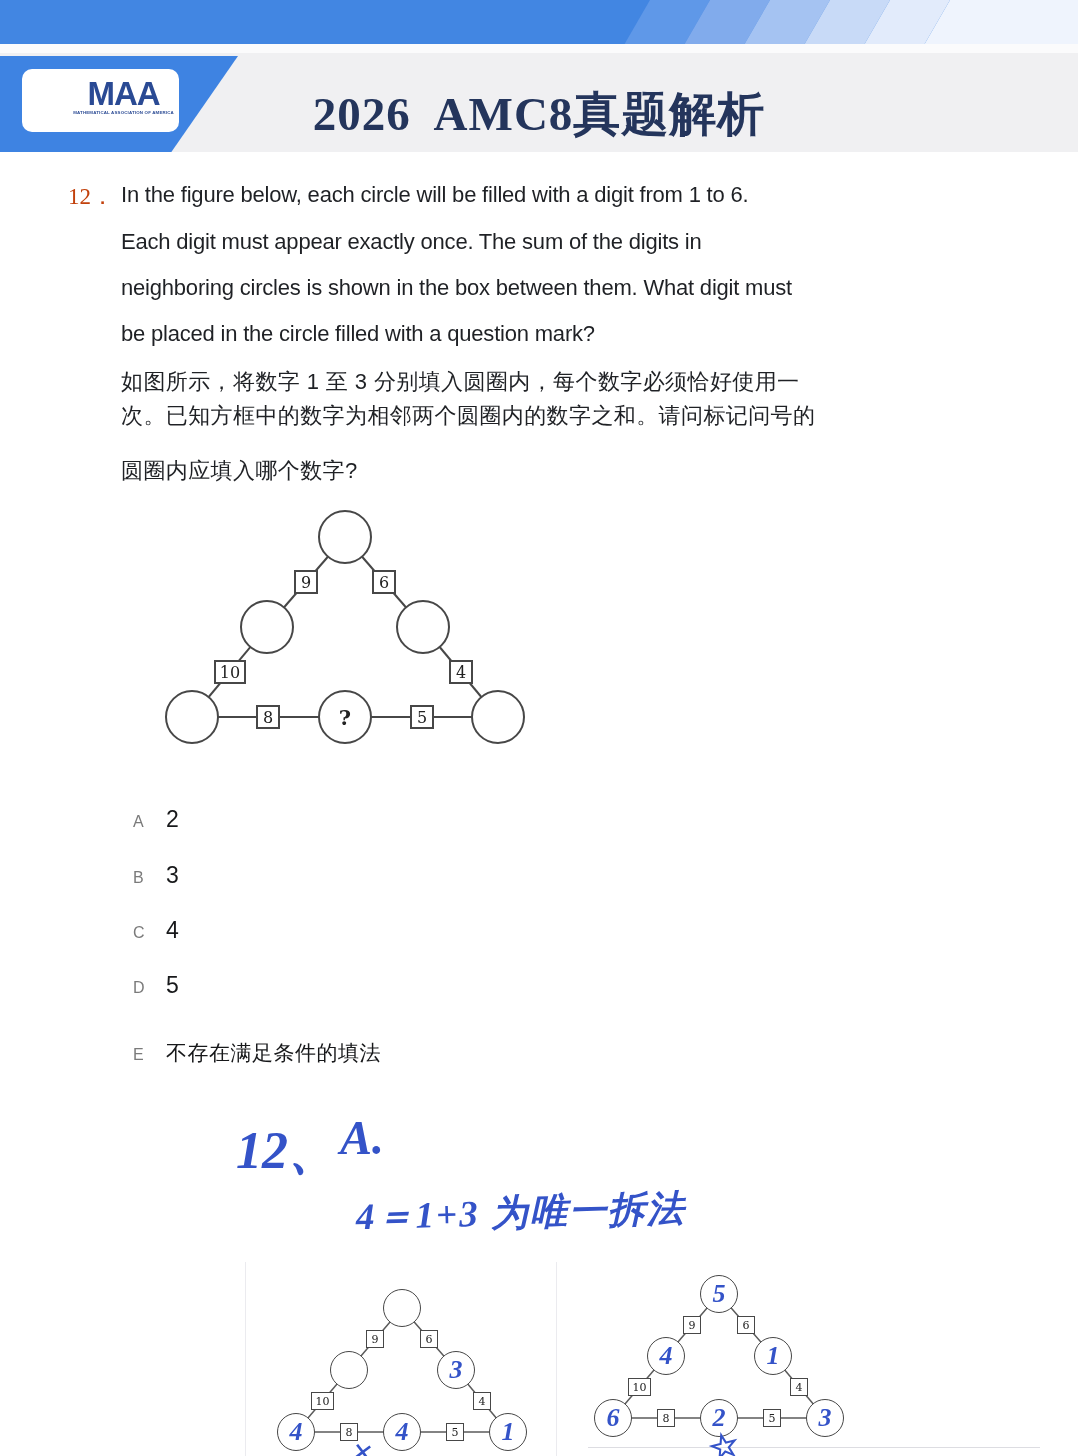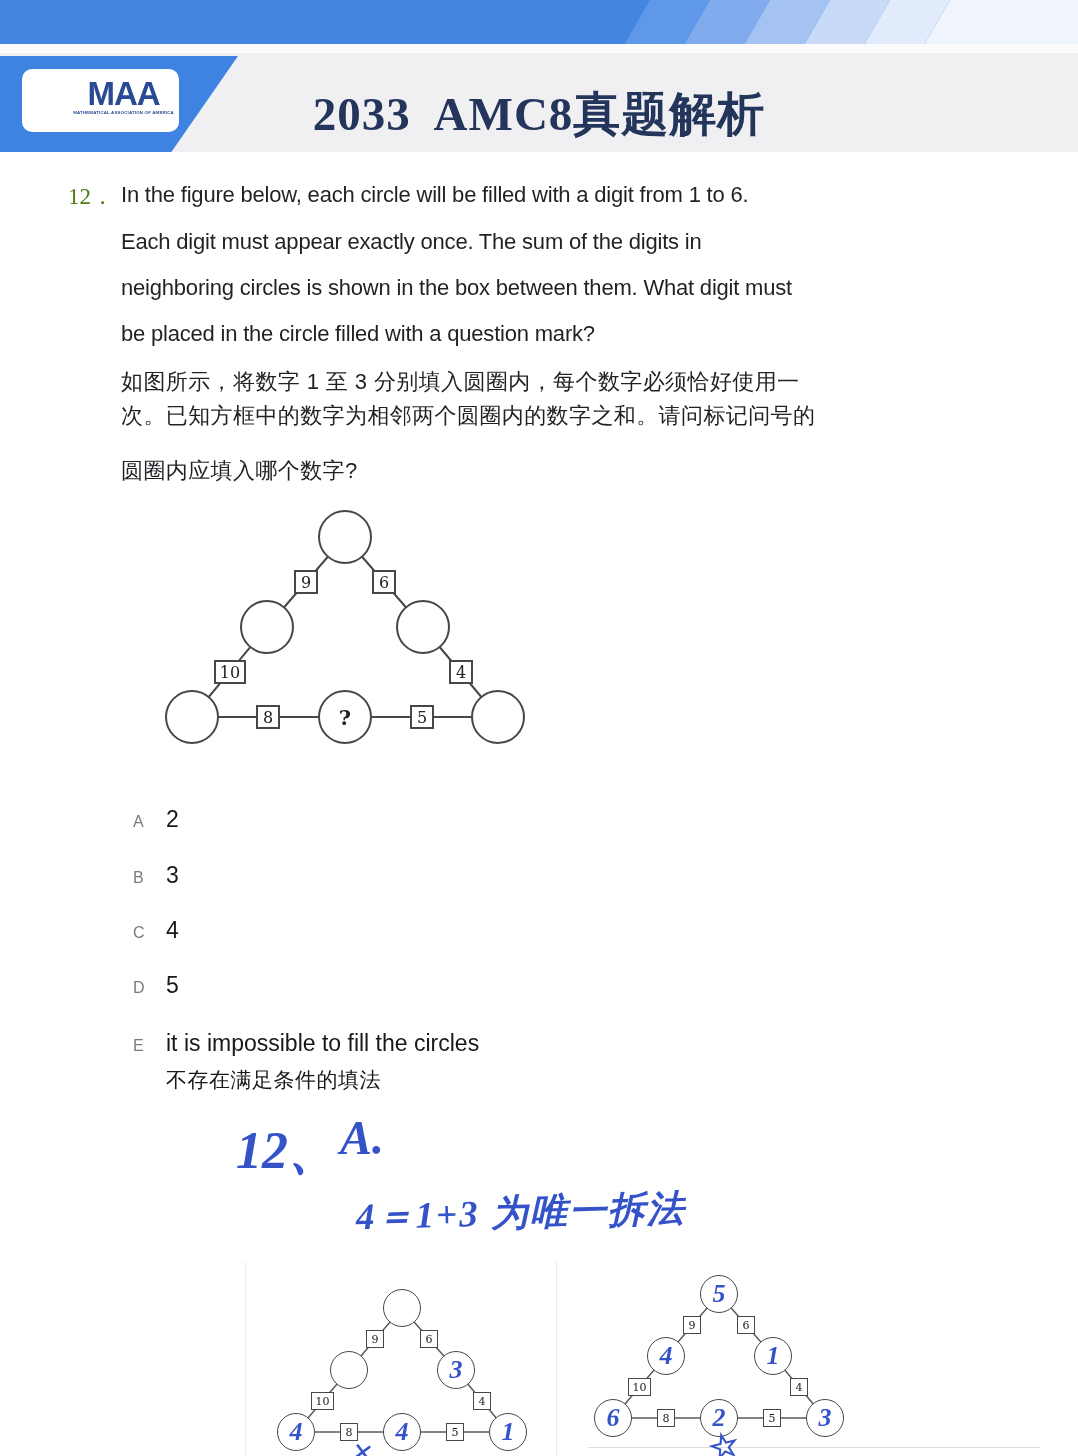--- a/index.html
+++ b/index.html
@@ -18,21 +18,21 @@
   .logo-card { position:absolute; left:22px; top:13px; width:157px; height:63px; background:#ffffff;
     border-radius:10px; display:flex; align-items:center; padding:4px 6px 10px 8px; }
   .logo-text { display:flex; flex-direction:column; align-items:center; margin-left:2px; }
   .logo-acronym { font-weight:bold; font-size:33px; line-height:33px; color:#2a4a94; letter-spacing:-1px; }
   .logo-sub { font-size:8px; transform:scale(0.55); transform-origin:center top; white-space:nowrap;
     color:#2a4a94; font-weight:bold; letter-spacing:0.3px; }
   .page-title { position:absolute; left:0; top:83px; width:1078px; text-align:center; white-space:pre;
     font-family:"Liberation Serif","DejaVu Serif",serif; font-weight:600; font-size:47px;
     color:#24355c; letter-spacing:1px; }
   
-  .prob-num { position:absolute; left:68px; top:181px; font-family:"Liberation Serif",serif; font-size:23px; color:#4d7c0f; }
+  .prob-num { position:absolute; left:68px; top:181px; font-family:"Liberation Serif",serif; font-size:23px; color:#c2410c; }
   .en-line { position:absolute; left:121px; font-size:22px; letter-spacing:-0.2px; white-space:pre; color:#1f2125; }
   .cn-line { position:absolute; left:121px; font-size:22px; letter-spacing:0.4px; white-space:pre; color:#1f2125; }
   
   .diagram { position:absolute; }
   .diagram svg { position:absolute; left:0; top:0; }
   .circle { position:absolute; background:#fff; border:2px solid #474747; border-radius:50%;
     display:flex; align-items:center; justify-content:center; }
   .c-main { width:54px; height:54px; }
   .c-small { width:38px; height:38px; border-width:1.5px; }
   .sumbox { position:absolute; background:#fff; border:2px solid #474747; display:flex; align-items:center;
@@ -64,21 +64,21 @@
 <div class="banner">
   <div class="stripe" style="left:650px;width:60px;background:#5f98e8;"></div>
   <div class="stripe" style="left:710px;width:60px;background:#81abec;"></div>
   <div class="stripe" style="left:770px;width:60px;background:#a5c3f2;"></div>
   <div class="stripe" style="left:830px;width:60px;background:#c8daf7;"></div>
   <div class="stripe" style="left:890px;width:60px;background:#e2ebfb;"></div>
   <div class="stripe" style="left:950px;width:160px;background:#eff4fd;"></div>
 </div>
 <div class="white-gap"></div>
 <div class="title-band"></div>
-<div class="page-title">2033  AMC8真题解析</div>
+<div class="page-title">2026  AMC8真题解析</div>
 <div class="logo-wedge">
   <div class="logo-card">
     <svg width="44" height="46" viewBox="0 0 44 46">
       <polygon points="22,2 39,12 39,33 22,43 5,33 5,12" fill="#d6deee" stroke="#2a4a94" stroke-width="1.6"></polygon>
       <polygon points="22,7 35,29 9,29" fill="none" stroke="#2a4a94" stroke-width="1.2"></polygon>
       <line x1="22" y1="2" x2="22" y2="7" stroke="#2a4a94" stroke-width="1.2"></line>
       <line x1="5" y1="12" x2="22" y2="7" stroke="#2a4a94" stroke-width="1.2"></line>
       <line x1="39" y1="12" x2="22" y2="7" stroke="#2a4a94" stroke-width="1.2"></line>
       <line x1="5" y1="33" x2="9" y2="29" stroke="#2a4a94" stroke-width="1.2"></line>
       <line x1="39" y1="33" x2="35" y2="29" stroke="#2a4a94" stroke-width="1.2"></line>
@@ -137,21 +137,20 @@
   <span class="opt-label">C</span>
   <span class="opt-value">4</span>
 </div>
 <div class="opt-row" style="top:972px;">
   <span class="opt-label">D</span>
   <span class="opt-value">5</span>
 </div>
 <div class="opt-row" style="top:1030px;">
   <span class="opt-label">E</span>
   <span>
-    <span class="opt-value" style="display:block;">it is impossible to fill the circles</span>
     <span class="opt-cn" style="display:block;margin-top:9px;">不存在满足条件的填法</span>
   </span>
 </div>
 
 <div class="ink hw-number">12、</div>
 <div class="ink hw-answer">A.</div>
 <div class="ink hw-note">4＝1+3 为唯一拆法</div>
 
 <div class="faint-v" style="left:245px;top:1262px;height:194px;"></div>
 <div class="faint-v" style="left:556px;top:1262px;height:194px;"></div>

